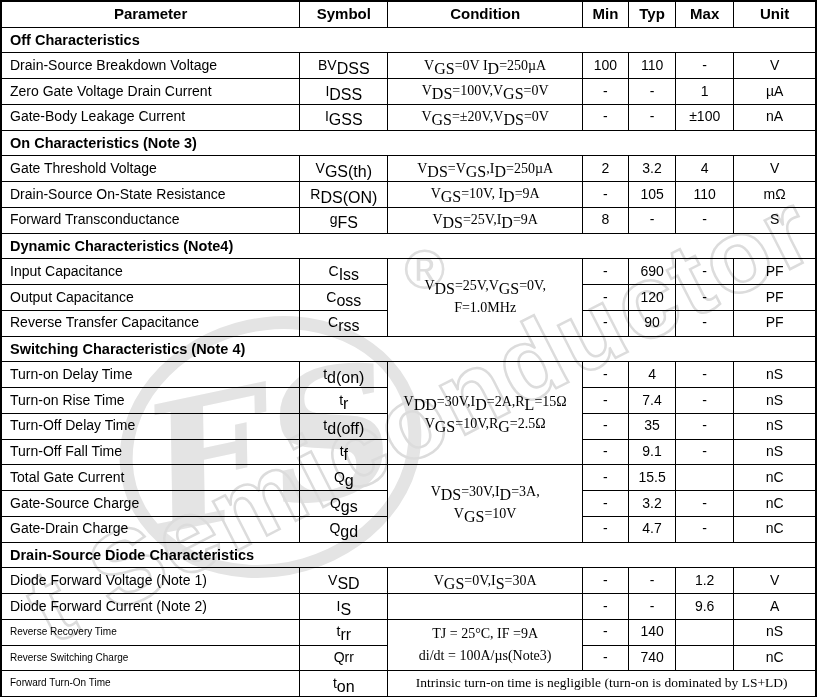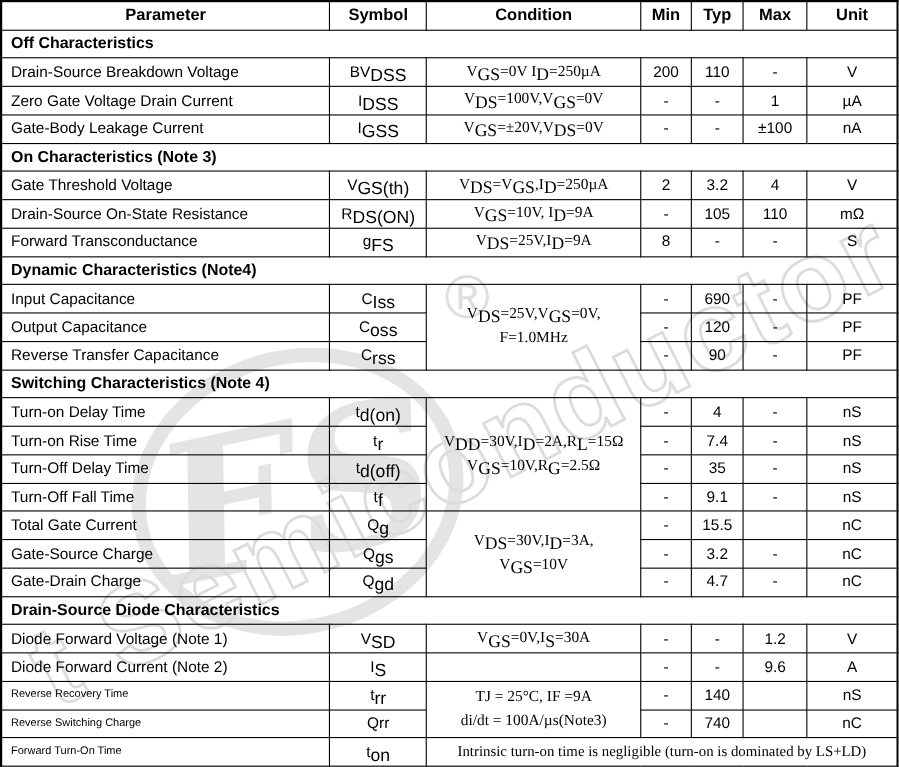--- a/index.html
+++ b/index.html
@@ -113,21 +113,21 @@
       </tr>
     </thead>
     <tbody id="tbody">
         <tr>
           <td class="section" colspan="7">Off Characteristics</td>
         </tr>
         <tr>
           <td class="param">Drain-Source Breakdown Voltage</td>
           <td>BV<sub>DSS</sub></td>
           <td class="cond">V<sub>GS</sub>=0V I<sub>D</sub>=250µA</td>
-          <td>200</td>
+          <td>100</td>
           <td>110</td>
           <td>-</td>
           <td>V</td>
         </tr>
         <tr>
           <td class="param">Zero Gate Voltage Drain Current</td>
           <td>I<sub>DSS</sub></td>
           <td class="cond">V<sub>DS</sub>=100V,V<sub>GS</sub>=0V</td>
           <td>-</td>
           <td>-</td>

